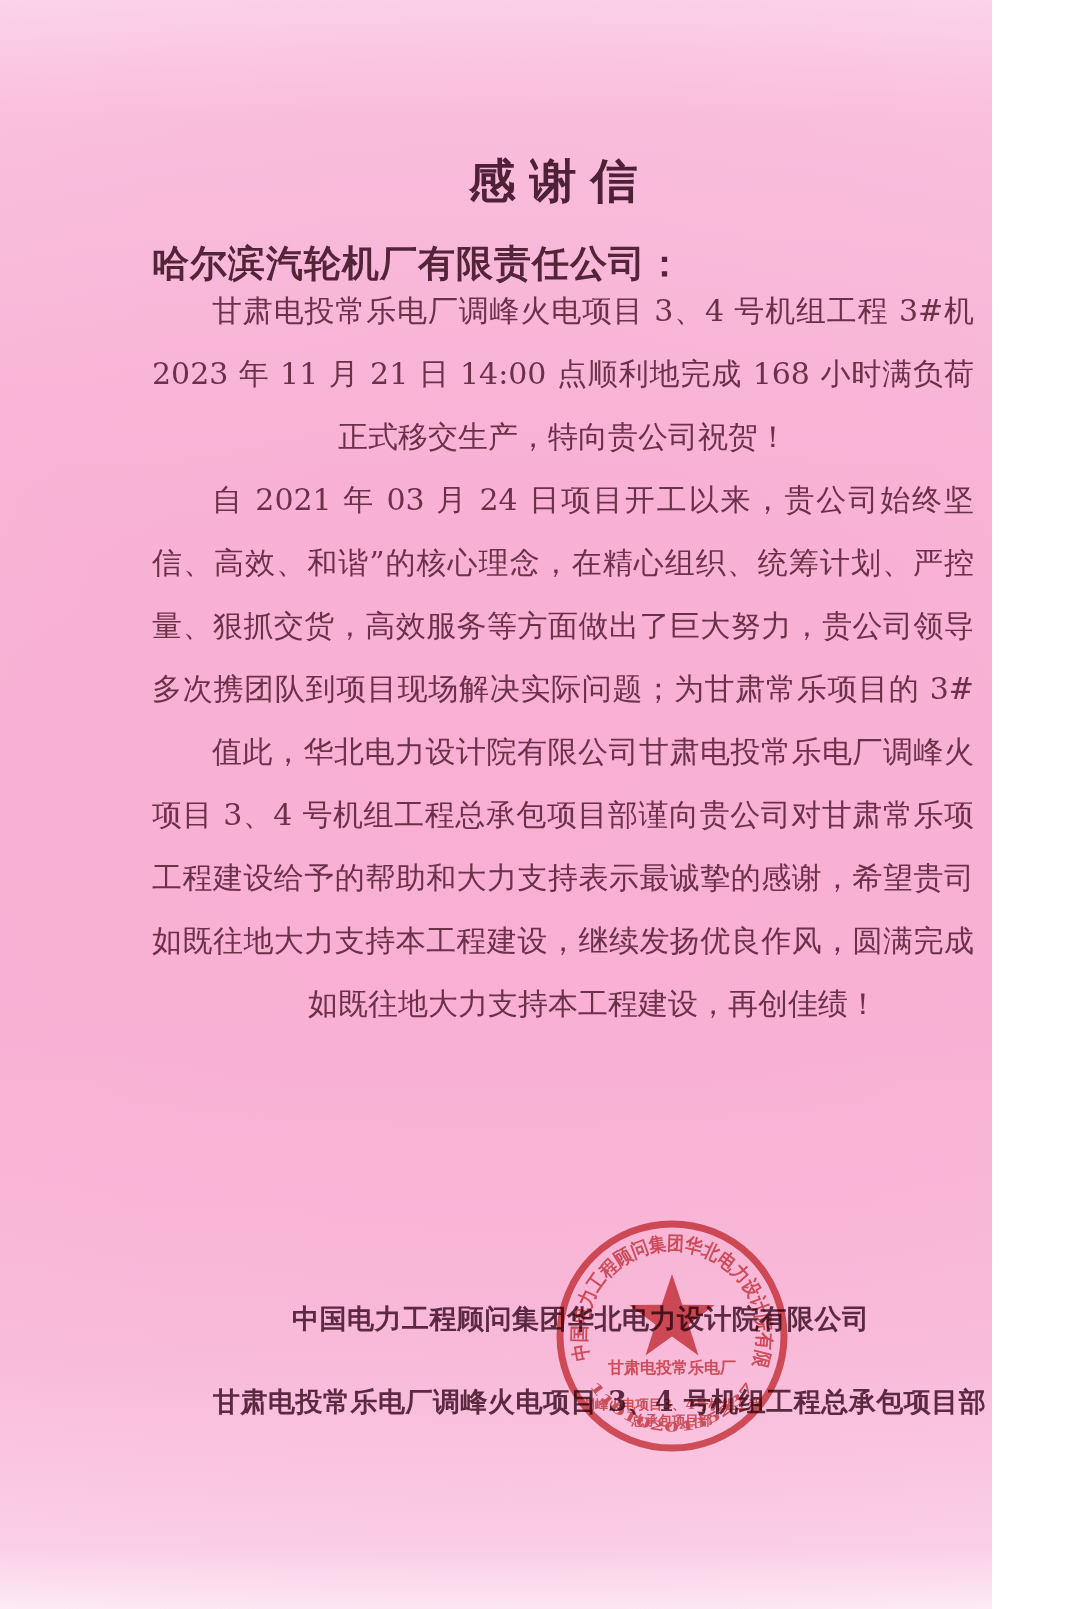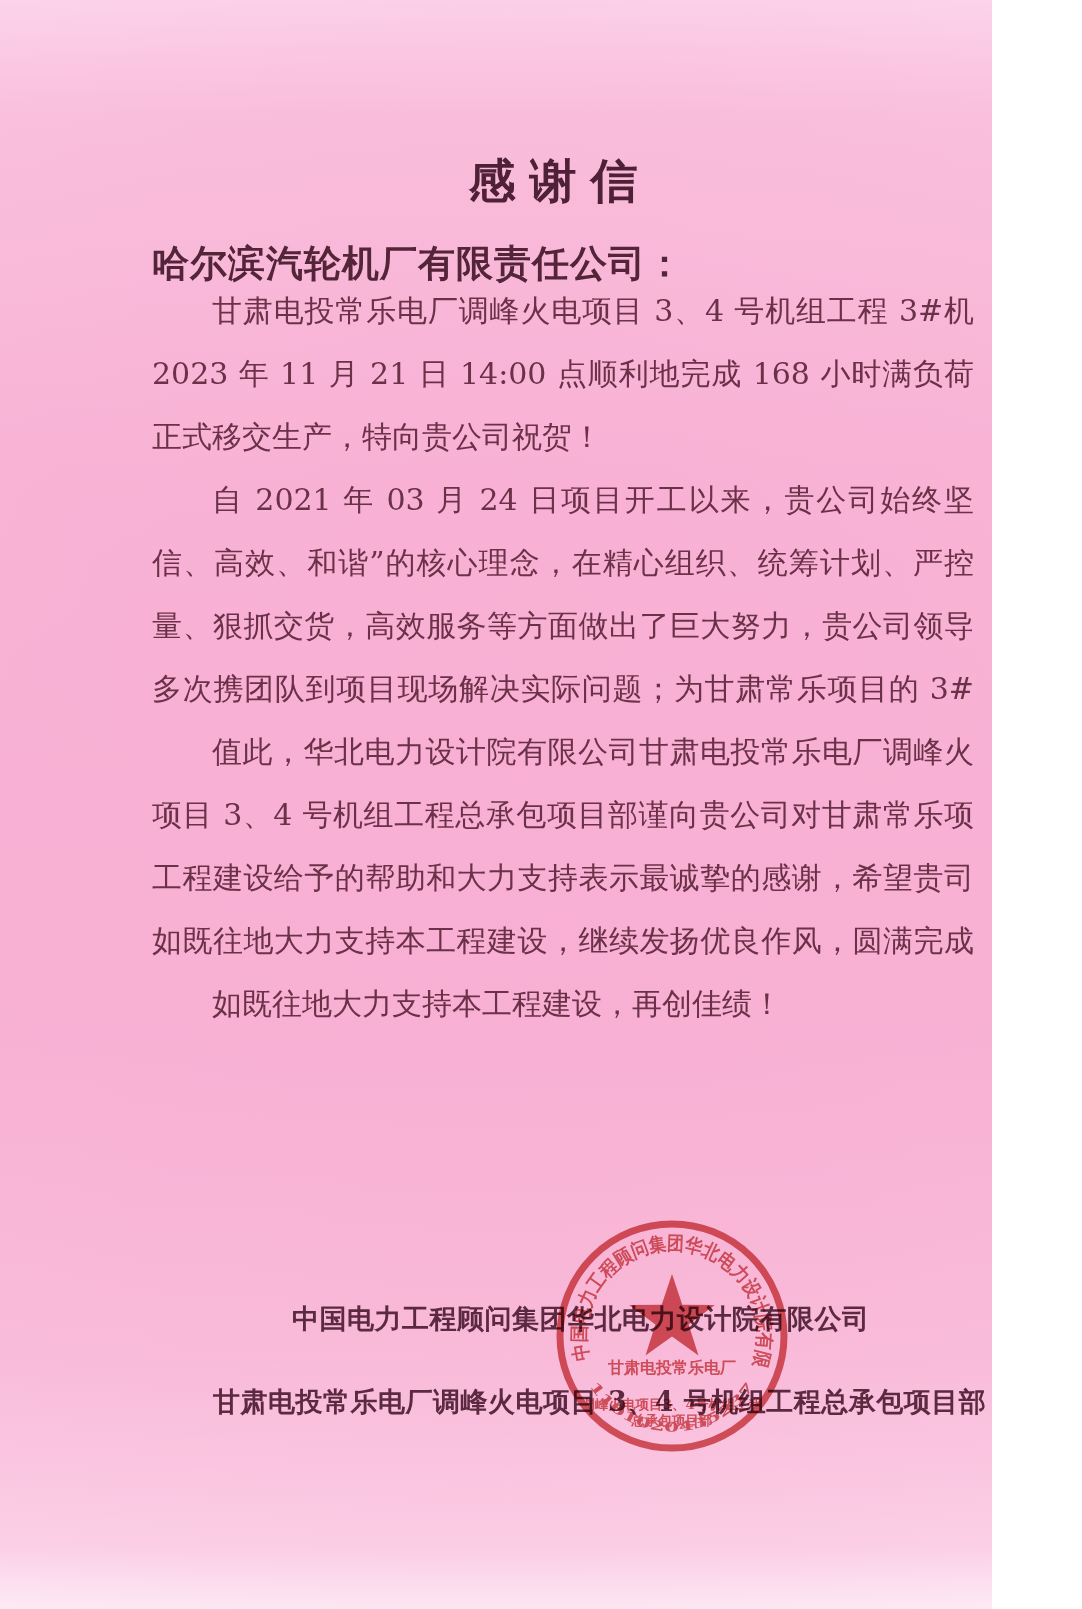--- a/index.html
+++ b/index.html
@@ -24,21 +24,21 @@
     font-size:37px;font-weight:bold;color:#542539;
     letter-spacing:1px;
     margin-top:15px;
   }
   .body-text{
     position:absolute;top:279px;left:152px;width:822px;
     font-size:30px;color:#6b3148;
   }
   .line{
     height:63px;line-height:63px;white-space:nowrap;
-    text-align:left;
+    text-align:center;
   }
   .jl{ text-align:justify;text-align-last:justify;white-space:normal;overflow:hidden; }
   .ind{ text-indent:60px; }
   .signatures{position:absolute;left:0;top:0;width:1082px;height:1609px;color:#5c2a40;}
   .sig1{position:absolute;left:292px;top:1301px;font-size:27px;font-weight:bold;letter-spacing:0.5px;white-space:nowrap;}
   .sig2{position:absolute;left:213px;top:1364px;font-size:27px;font-weight:bold;letter-spacing:0.5px;white-space:nowrap;margin-top:20px;}
   .seal{
     position:absolute;left:542px;top:1206px;width:260px;height:260px;
     opacity:.82;mix-blend-mode:multiply;
   }

